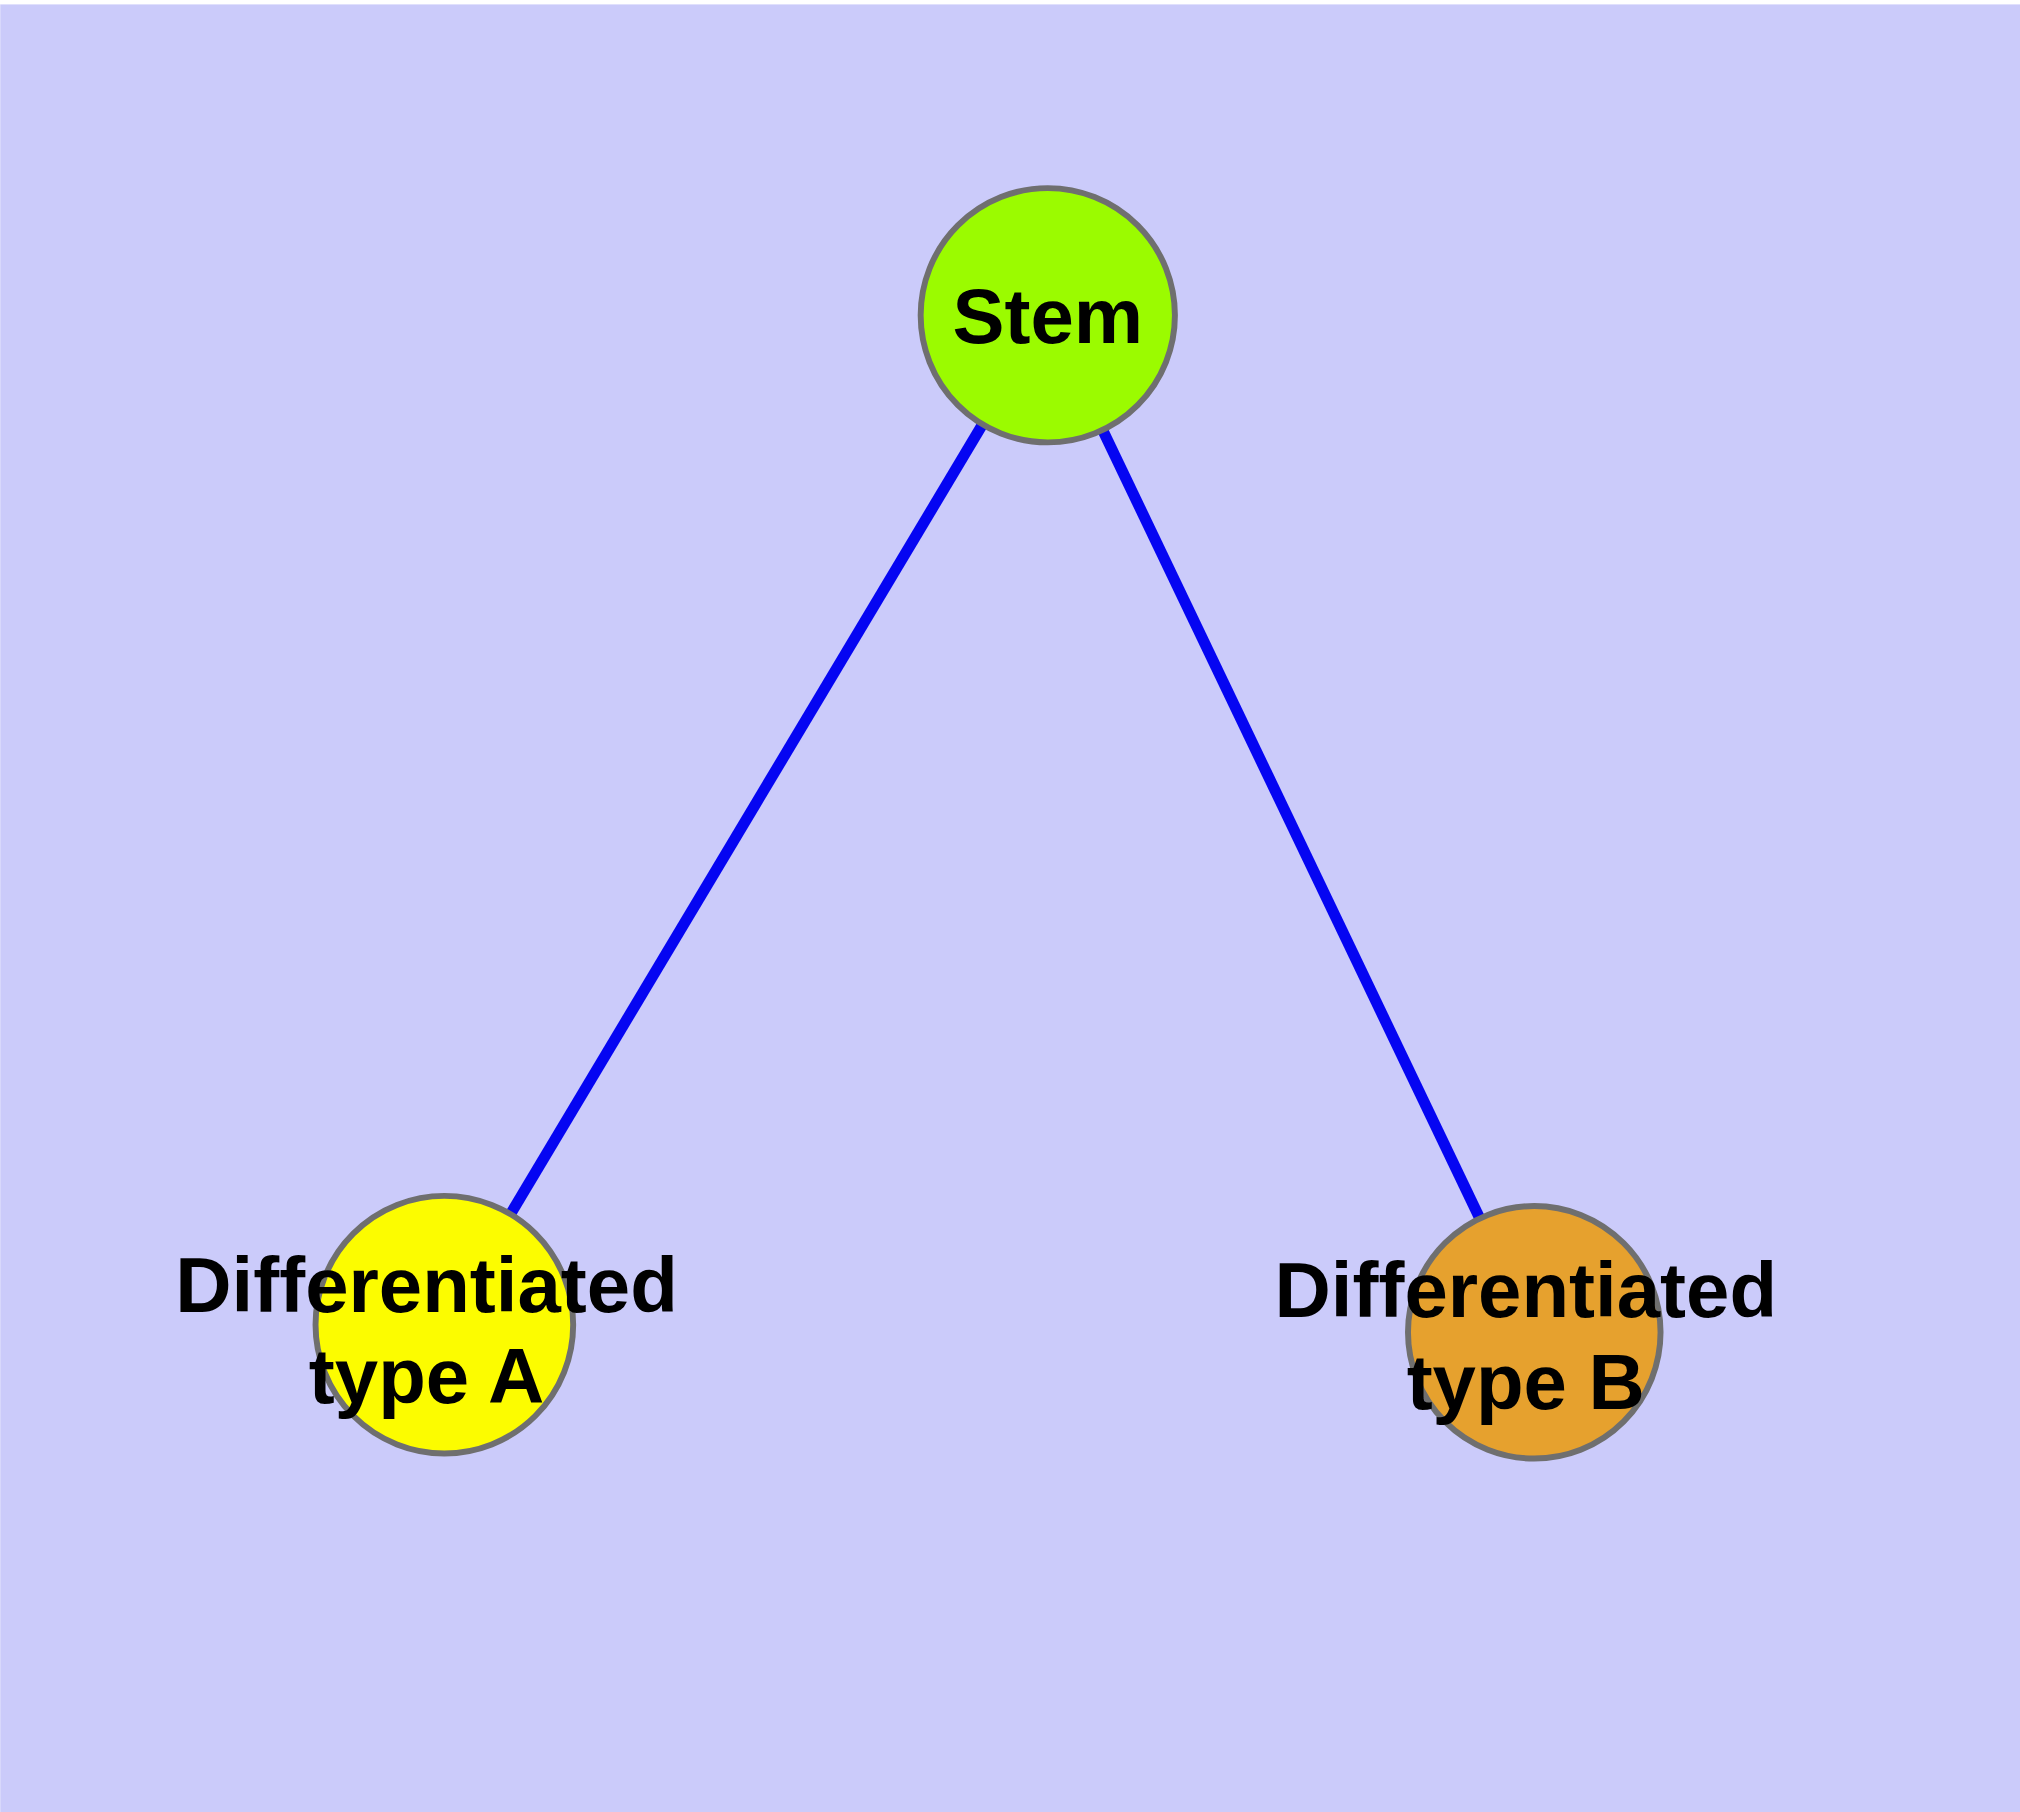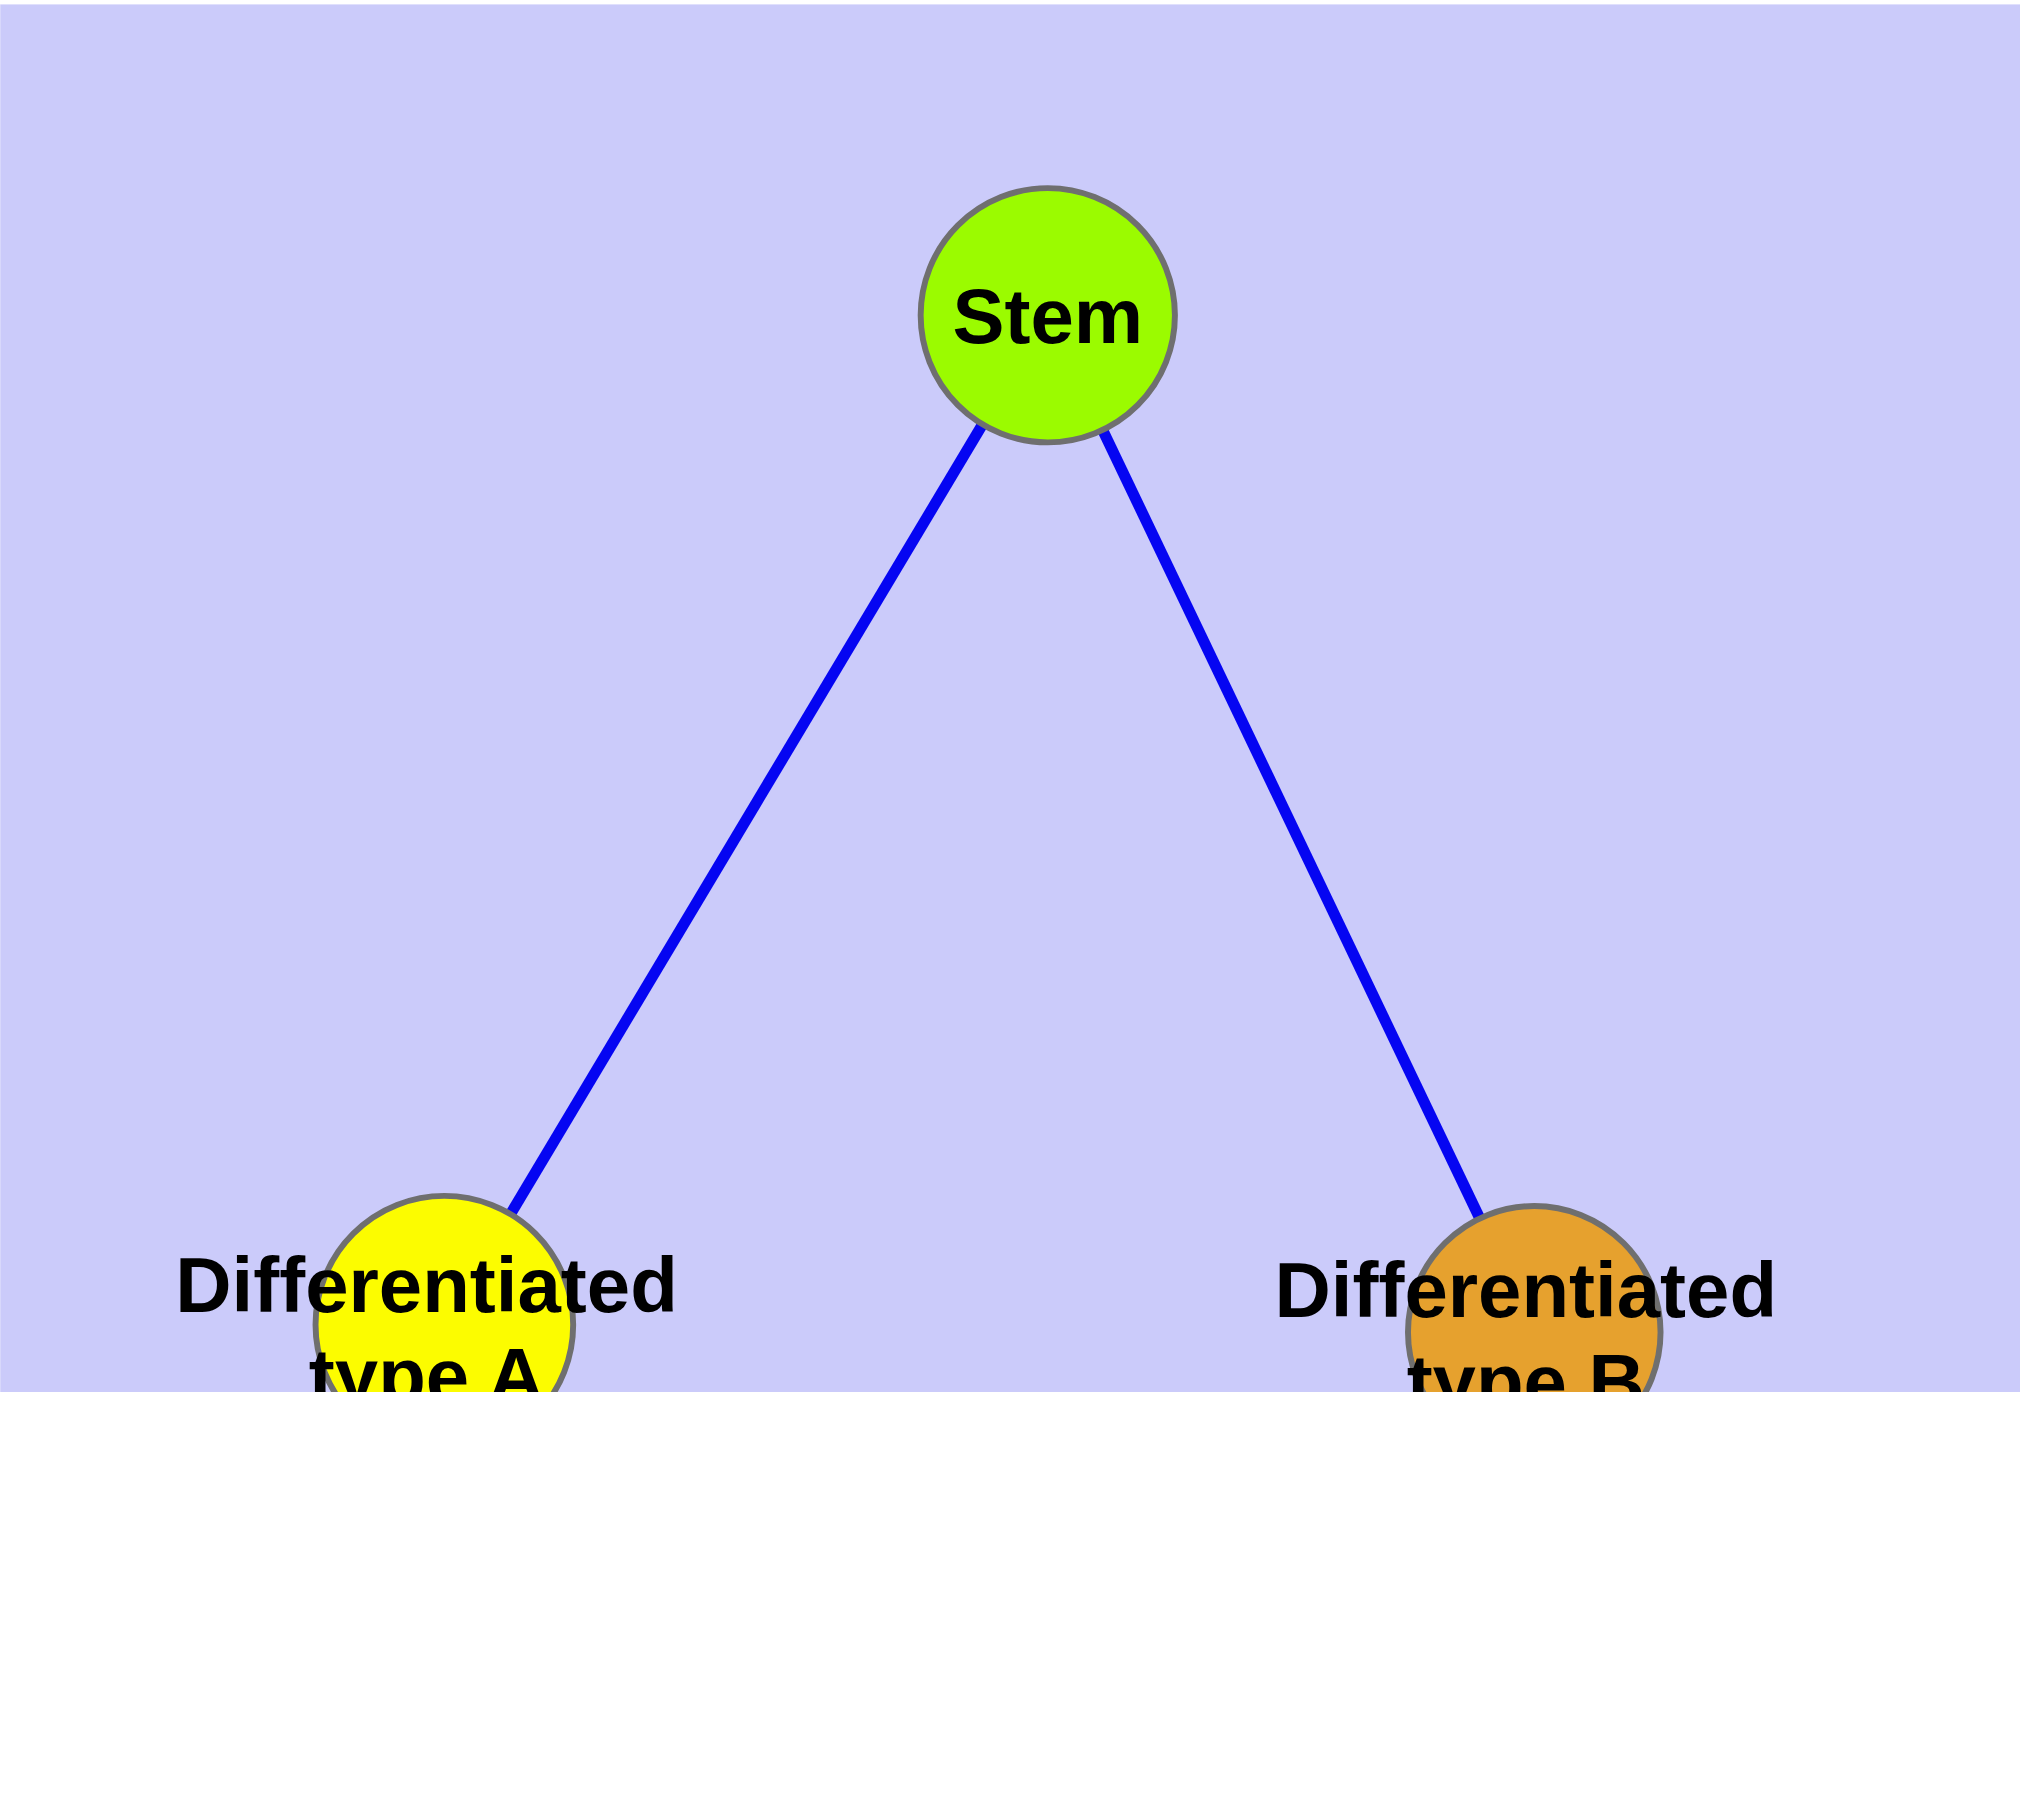--- a/index.html
+++ b/index.html
@@ -3,21 +3,21 @@
 <meta charset="utf-8">
 <style>
   html, body {
     margin: 0;
     padding: 0;
     background: #ffffff;
   }
   .canvas-wrap {
     position: relative;
     width: 2021px;
-    height: 1392px;
+    height: 1812px;
     overflow: hidden;
   }
   svg.graph {
     display: block;
     width: 2021px;
     height: 1812px;
   }
   .node-label {
     font-family: "Liberation Sans", sans-serif;
     font-weight: bold;

